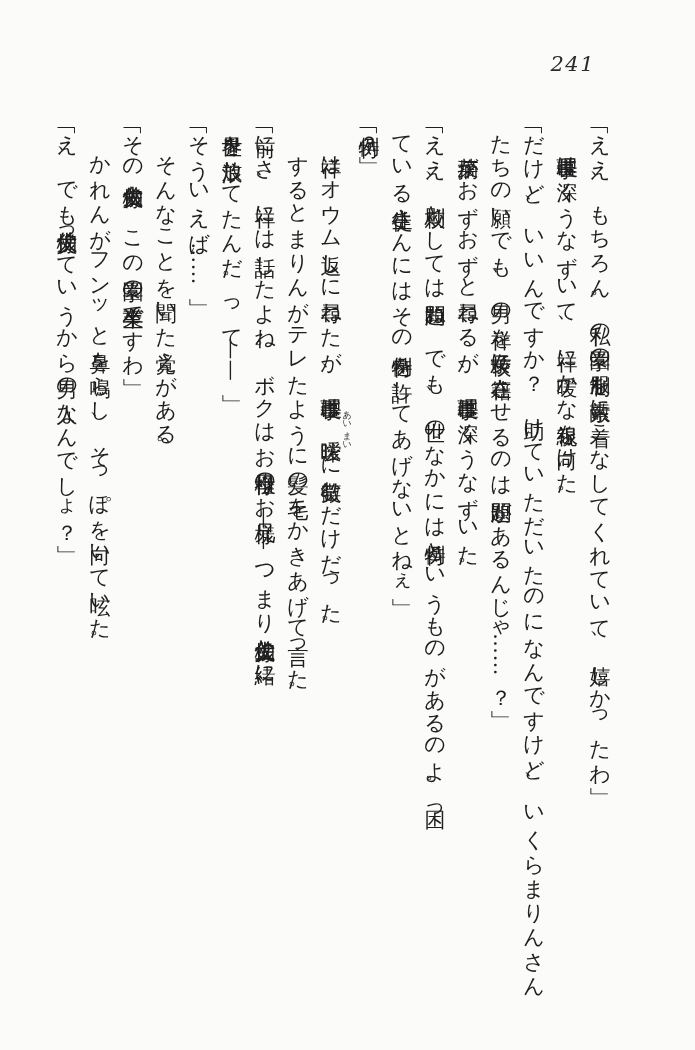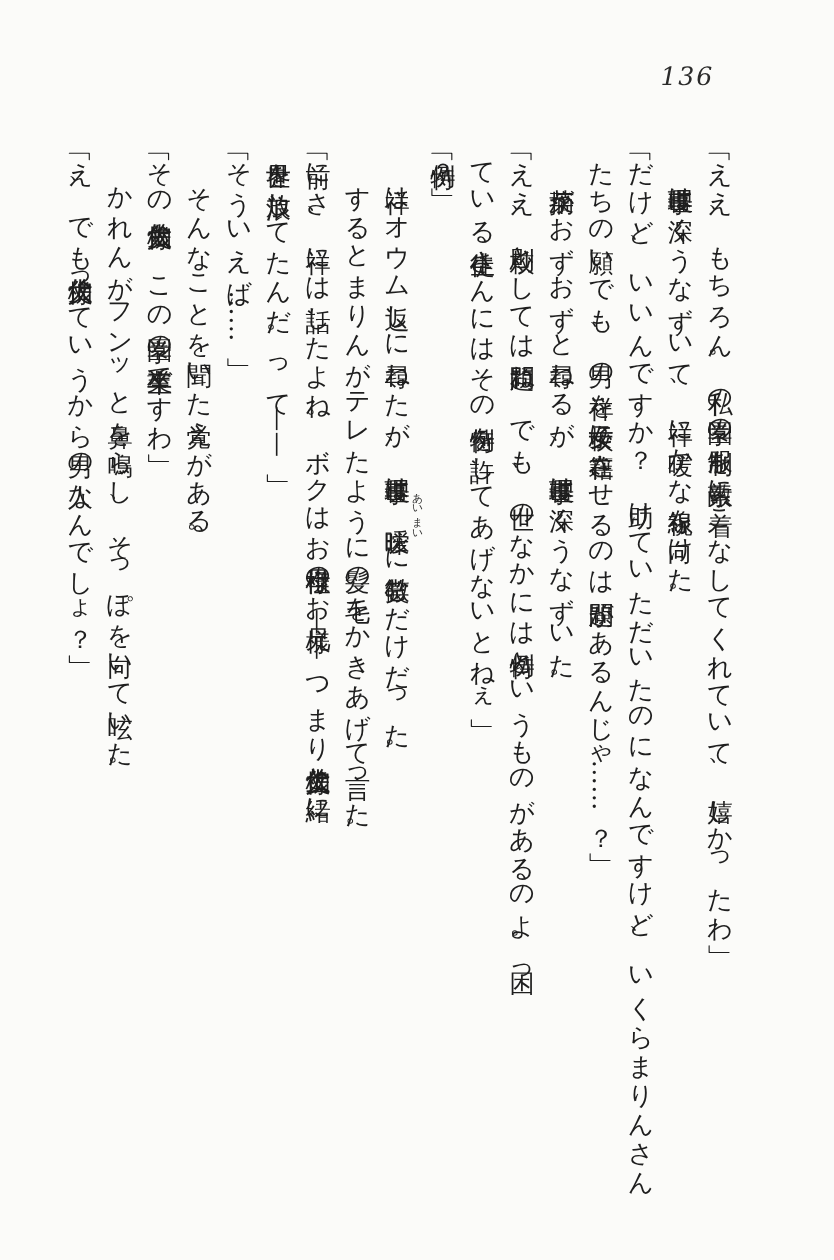--- a/index.html
+++ b/index.html
@@ -51,21 +51,21 @@
     font-size: 9px;
     letter-spacing: 0;
     color: #2e2e2e;
     font-family: "DejaVu Serif", "Liberation Serif", serif;
   }
 </style>
 </head>
 <body>
 
 <div class="page" style="background: rgb(251, 251, 249);">
-  <div class="page-number">136</div>
+  <div class="page-number">241</div>
 
   <div class="text-block" id="text-block" style="color: rgb(30, 30, 30);">
       <p class="line"><span>「ええ、もちろん。私の学園の制服を素敵に着こなしてくれていて、嬉しかったわ」</span></p>
       <p class="line indent"><span>理事長は深くうなずいて、祥に暖かな視線を向けた。</span></p>
       <p class="line"><span>「だけど、いいんですか？　助けていただいたのになんですけど、いくらまりんさん</span></p>
       <p class="line"><span>たちの願いでも、男の祥を女子校に在籍させるのは問題があるんじゃ……？」</span></p>
       <p class="line indent"><span>菜摘がおずおずと尋ねるが、理事長は深くうなずいた。</span></p>
       <p class="line"><span>「ええ、校則としては問題ね。でも、世のなかには特例というものがあるのよ。困っ</span></p>
       <p class="line"><span>ている生徒さんにはその特例を許してあげないとねぇ」</span></p>
       <p class="line"><span>「特例？」</span></p>

